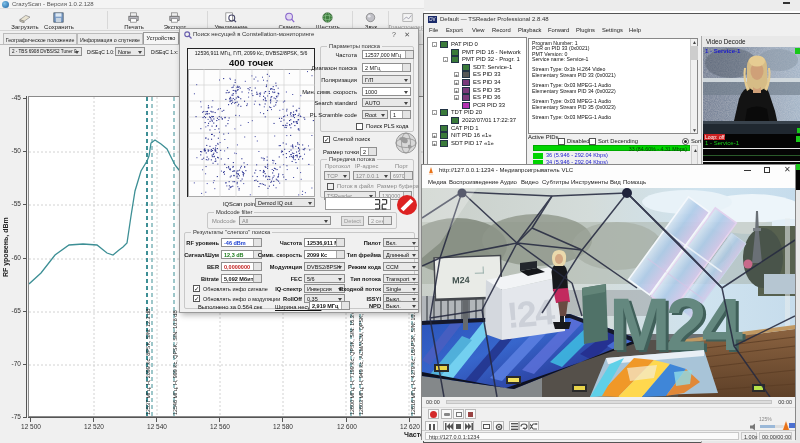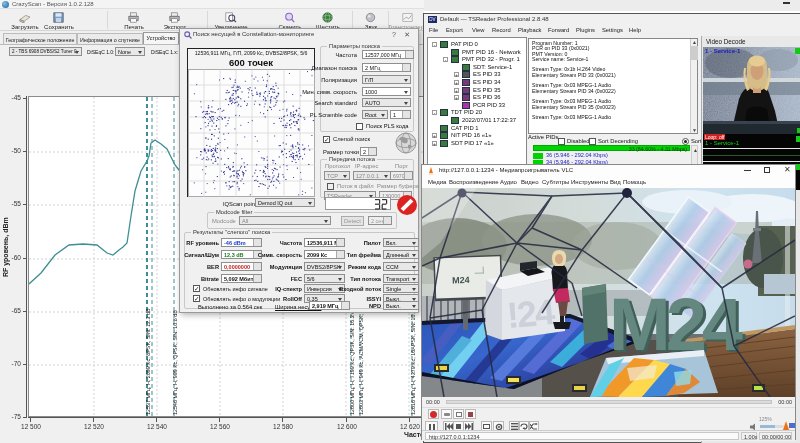--- a/index.html
+++ b/index.html
@@ -177,21 +177,21 @@
         <circle cx="3.2" cy="3.2" r="2.4" fill="none" stroke="#6a5fae" stroke-width="1.2"></circle>
         <line x1="5" y1="5" x2="7.5" y2="7.5" stroke="#6a5fae" stroke-width="1.3"></line>
       </svg>
     <div class="ab" style="left:13px;top:2px;font-size:6px;color:#333;white-space:nowrap">Поиск несущей в Constellation-мониторинге</div>
     <div class="ab" style="right:22px;top:2px;font-size:7px;color:#555">?</div>
     <div class="ab" style="right:8px;top:2px;font-size:7px;color:#555">✕</div>
   </div>
 
   <div class="ab" style="left:7px;top:19px;width:128px;height:149px;background:#f4f4f4;border:1px solid #222">
     <div class="ab" style="left:0;top:1px;width:126px;text-align:center;font-size:5.2px;color:#111">12536,911 МГц, Г/П, 2099 Кс, DVBS2/8PSK, 5/6</div>
-    <div class="ab" style="left:0;top:8px;width:126px;text-align:center;font-size:9.5px;font-weight:bold;color:#111">600 точек</div>
+    <div class="ab" style="left:0;top:8px;width:126px;text-align:center;font-size:9.5px;font-weight:bold;color:#111">400 точек</div>
     <svg class="ab" style="left:0px;top:20px" width="127" height="128">
       <rect x="0.5" y="0.5" width="126" height="127" fill="#fdfdfd" stroke="#aaa"></rect>
       <g stroke="#cfcfcf" stroke-width="0.6">
         <line x1="16" y1="0" x2="16" y2="128"></line>
           <line x1="32" y1="0" x2="32" y2="128"></line>
           <line x1="48" y1="0" x2="48" y2="128"></line>
           <line x1="64" y1="0" x2="64" y2="128"></line>
           <line x1="80" y1="0" x2="80" y2="128"></line>
           <line x1="96" y1="0" x2="96" y2="128"></line>
           <line x1="112" y1="0" x2="112" y2="128"></line>

